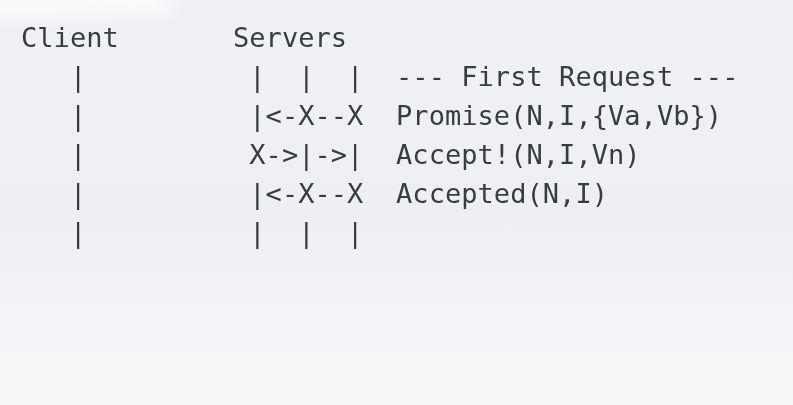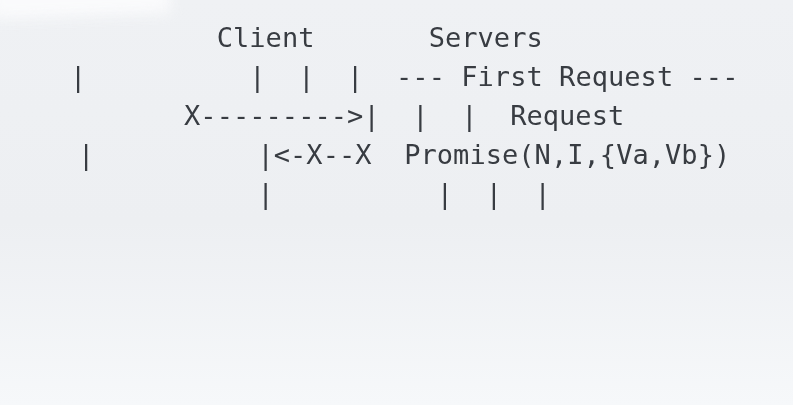--- a/index.html
+++ b/index.html
@@ -10,21 +10,20 @@
     width: 793px;
     height: 405px;
     overflow: hidden;
     font-family: "DejaVu Sans Mono", "Liberation Mono", monospace;
   }
   .frame {
     position: relative;
     width: 793px;
     height: 405px;
     background: linear-gradient(180deg, #eff1f4 0%, #edeff2 55%, #f6f8fa 100%);
-    text-align: center;
   }
   .corner-artifact {
     position: absolute;
     top: -18px;
     left: -10px;
     width: 180px;
     height: 34px;
     background: #fdfdfe;
     filter: blur(7px);
     transform: rotate(-2deg);
@@ -45,17 +44,18 @@
   }
 </style>
 </head>
 <body>
 
 <div class="frame">
   <div class="corner-artifact"></div>
   <div class="ascii-diagram">
     <div class="ascii-line">Client       Servers</div>
     <div class="ascii-line">   |          |  |  |  --- First Request ---</div>
-    <div class="ascii-line">   X---------&gt;|  |  |  Request</div>
     <div class="ascii-line">   |          |&lt;-X--X  Promise(N,I,{Va,Vb})</div>
+    <div class="ascii-line">   |          X-&gt;|-&gt;|  Accept!(N,I,Vn)</div>
+    <div class="ascii-line">   |          |&lt;-X--X  Accepted(N,I)</div>
     <div class="ascii-line">   |          |  |  |</div>
   </div>
 </div>
 
 </body></html>

